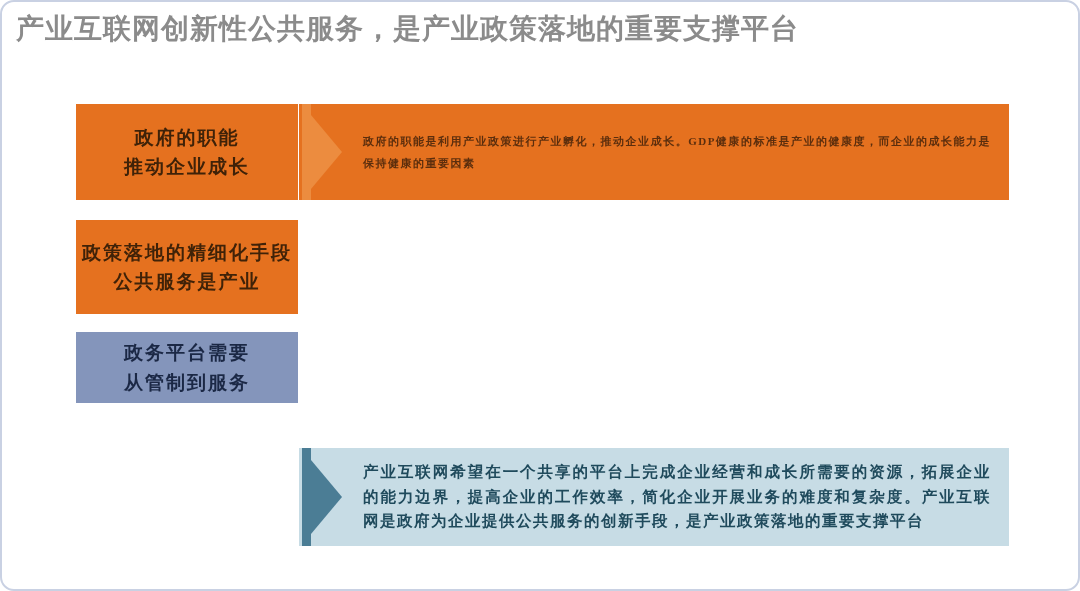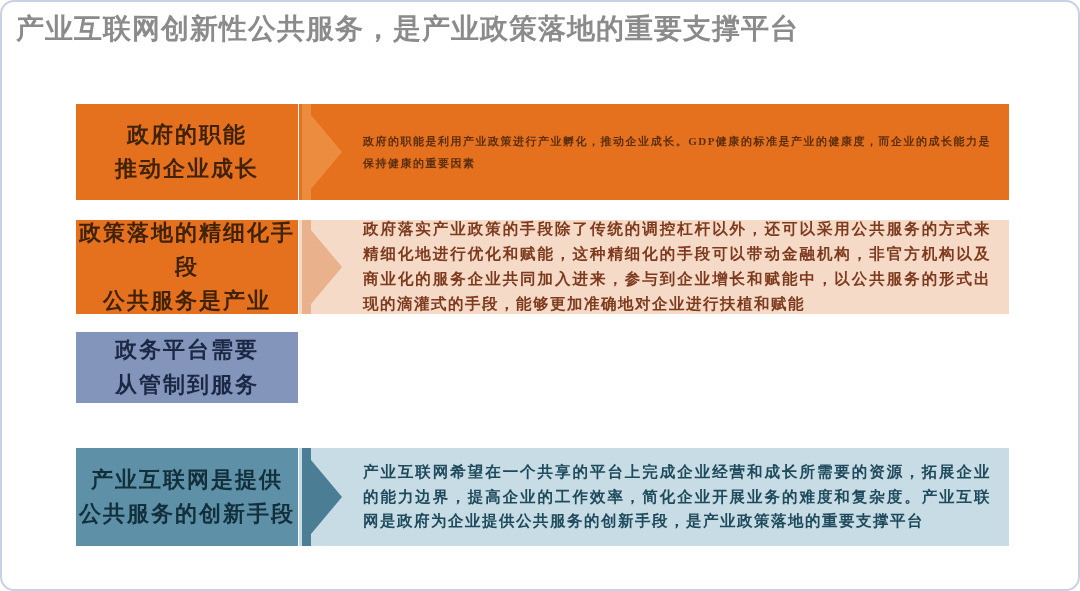--- a/index.html
+++ b/index.html
@@ -28,21 +28,21 @@
   .row-1{top:102px;height:96px;}
   .row-2{top:218px;height:94px;}
   .row-3{top:330px;height:71px;}
   .row-4{top:446px;height:98px;}
   .label-box{
     position:absolute;left:0;top:0;bottom:0;width:222px;
     background:var(--box-bg);
     color:var(--box-text);
     display:flex;flex-direction:column;justify-content:center;align-items:center;
     font-family:"Liberation Serif","DejaVu Serif",serif;
-    font-size:22px;font-weight:bold;
+    font-size:19px;font-weight:bold;
     letter-spacing:2px;line-height:1.55;
     text-align:center;
   }
   .panel{
     position:absolute;left:223px;right:0;top:0;bottom:0;
     background:var(--panel-bg);
   }
   .arrow-band{
     position:absolute;left:3px;top:0;bottom:0;width:9px;
     background:var(--arrow-color);
@@ -84,38 +84,29 @@
       <span class="arrow-tri"></span>
       <p class="desc">政府的职能是利用产业政策进行产业孵化，推动企业成长。GDP健康的标准是产业的健康度，而企业的成长能力是保持健康的重要因素</p>
     </div>
   </div>
 
   <div class="row row-2" style="--box-bg: #E5711F; --box-text: #3F2208; --arrow-color: #E9B28C; --panel-bg: #F4DAC7; --desc-color: #7E3A1E;">
     <div class="label-box">
       <span>政策落地的精细化手段</span>
       <span>公共服务是产业</span>
     </div>
-    <div class="panel">
-      <span class="arrow-band"></span>
-      <span class="arrow-tri"></span>
-      <p class="desc">政府落实产业政策的手段除了传统的调控杠杆以外，还可以采用公共服务的方式来精细化地进行优化和赋能，这种精细化的手段可以带动金融机构，非官方机构以及商业化的服务企业共同加入进来，参与到企业增长和赋能中，以公共服务的形式出现的滴灌式的手段，能够更加准确地对企业进行扶植和赋能</p>
-    </div>
   </div>
 
   <div class="row row-3" style="--box-bg: #8495BB; --box-text: #1B2845; --arrow-color: #8C9EC3; --panel-bg: #CAD2E2; --desc-color: #2F3B63;">
     <div class="label-box">
       <span>政务平台需要</span>
       <span>从管制到服务</span>
     </div>
   </div>
 
   <div class="row row-4" style="--box-bg: #5E90A7; --box-text: #122F3C; --arrow-color: #4B7D95; --panel-bg: #C7DCE5; --desc-color: #1F4A5C;">
-    <div class="label-box">
-      <span>产业互联网是提供</span>
-      <span>公共服务的创新手段</span>
-    </div>
     <div class="panel">
       <span class="arrow-band"></span>
       <span class="arrow-tri"></span>
       <p class="desc">产业互联网希望在一个共享的平台上完成企业经营和成长所需要的资源，拓展企业的能力边界，提高企业的工作效率，简化企业开展业务的难度和复杂度。产业互联网是政府为企业提供公共服务的创新手段，是产业政策落地的重要支撑平台</p>
     </div>
   </div>
 </div>
 
 </body></html>

